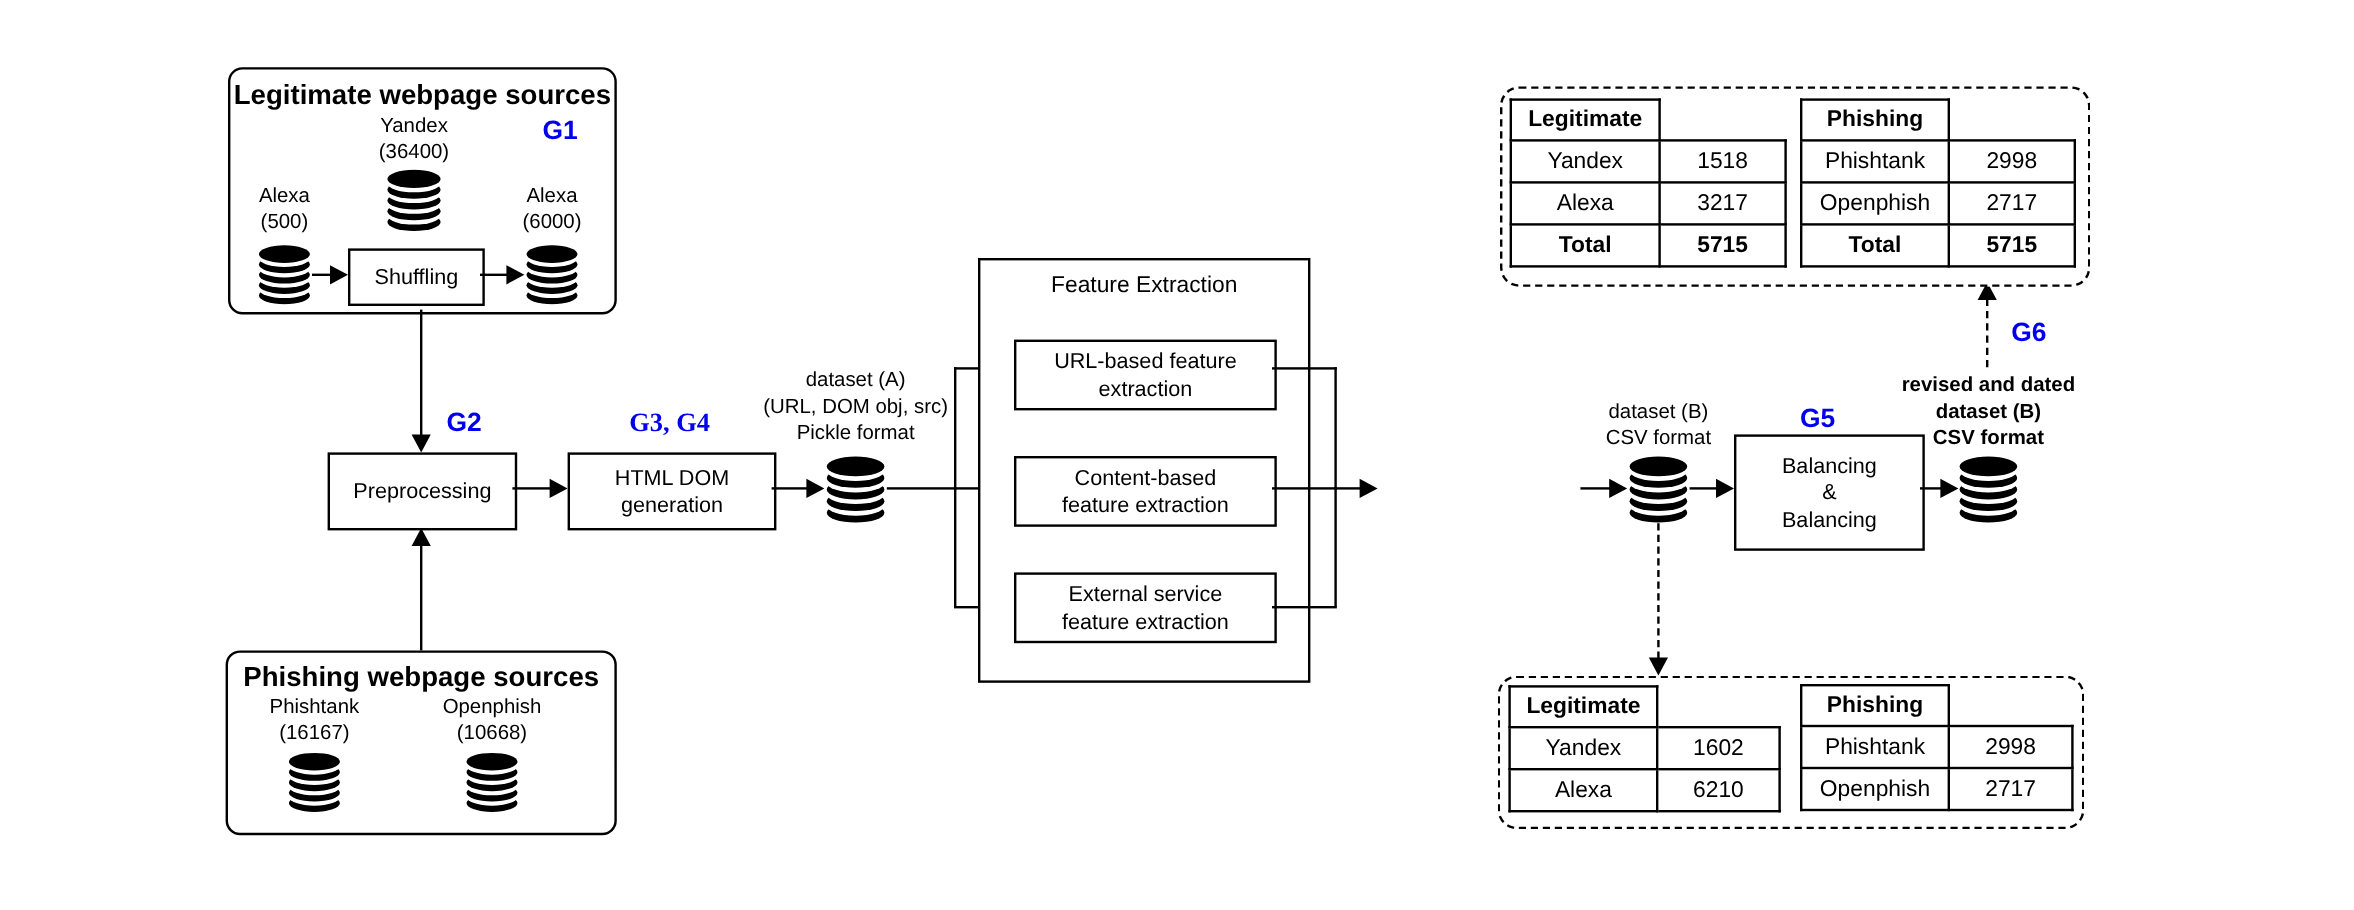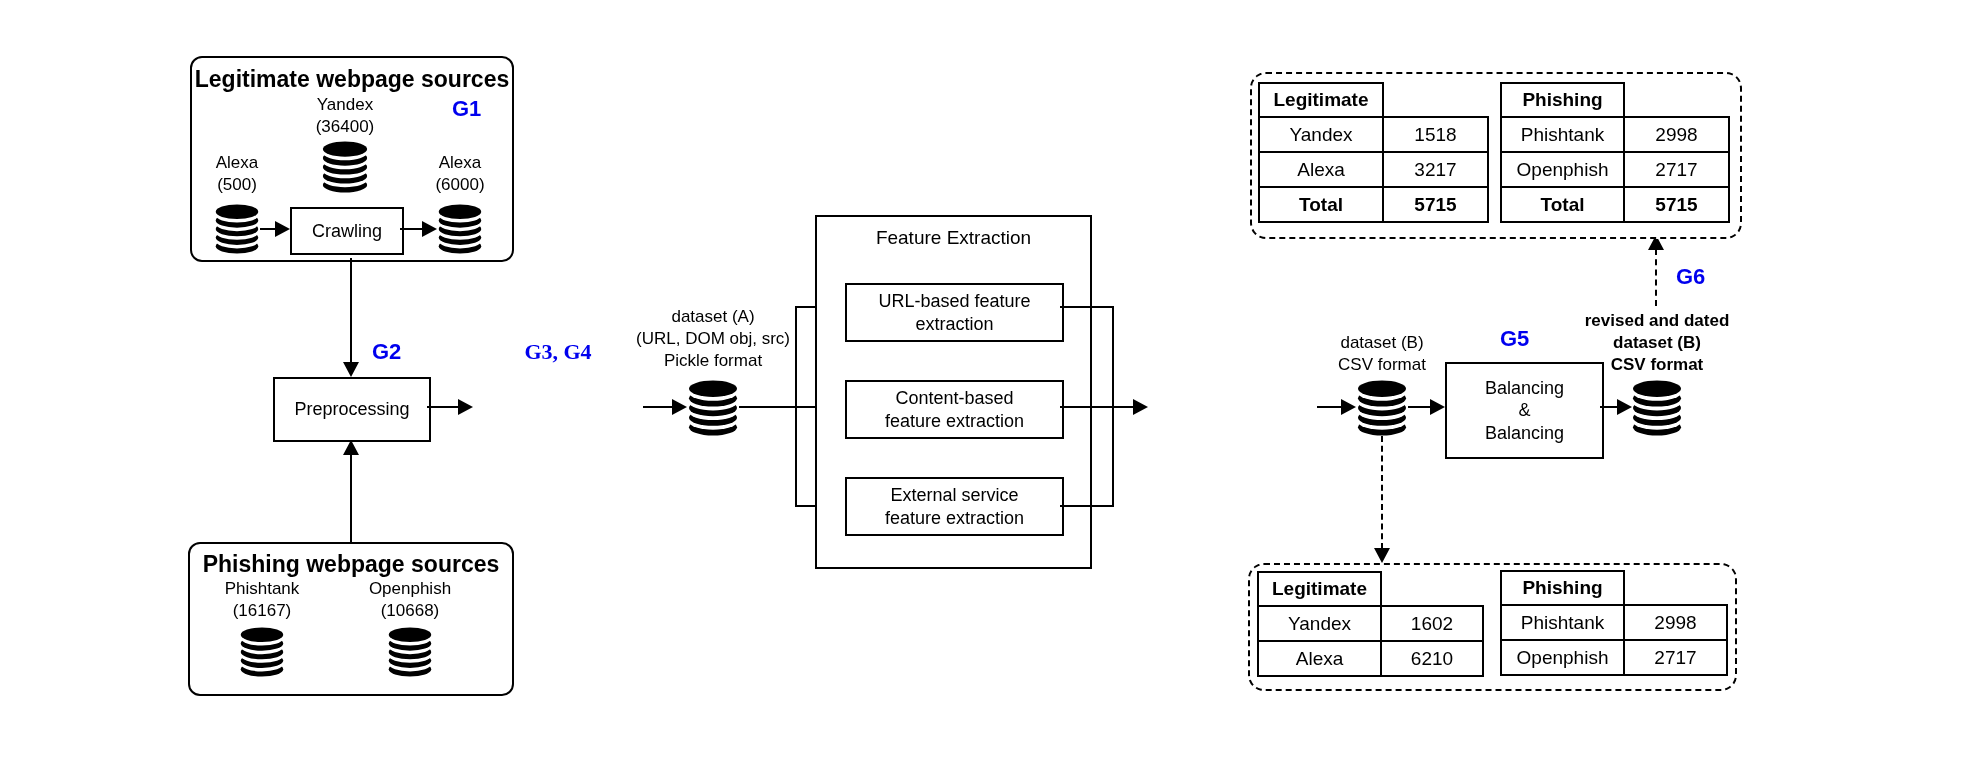--- a/index.html
+++ b/index.html
@@ -72,21 +72,21 @@
     <ellipse cx="26" cy="33" rx="24" ry="8.5" fill="#fff"></ellipse>
     <ellipse cx="26" cy="29" rx="24" ry="8.5" fill="#000"></ellipse>
     <ellipse cx="26" cy="23" rx="24" ry="8.5" fill="#fff"></ellipse>
     <ellipse cx="26" cy="19" rx="24" ry="8.5" fill="#000"></ellipse>
     <ellipse cx="26" cy="13" rx="24" ry="8.5" fill="#fff"></ellipse>
     <ellipse cx="26" cy="9" rx="24" ry="8.5" fill="#000"></ellipse>
   </svg>
 </div>
 
   <div class="sbox" style="left:290px;top:207px;width:110px;height:44px;">
-    <div>Crawling</div>
+    <div>Shuffling</div>
   </div>
 
   <div class="lblgrp" style="left:405px;top:152px;width:110px;">
     <div>Alexa</div>
     <div>(6000)</div>
   </div>
   <div class="db" style="left:437px;top:204px;width:46px;height:50px;">
   <svg viewBox="0 0 52 58" xmlns="http://www.w3.org/2000/svg" preserveAspectRatio="none">
     <ellipse cx="26" cy="49" rx="24" ry="8.5" fill="#000"></ellipse>
     <ellipse cx="26" cy="43" rx="24" ry="8.5" fill="#fff"></ellipse>
@@ -151,20 +151,24 @@
     <div>Preprocessing</div>
   </div>
 
   <div class="vl" style="left:350px;top:455px;height:87px;"></div>
   <div class="ah u" style="left:343px;top:440px;"></div>
 
   <div class="hl" style="left:427px;top:406px;width:32px;"></div>
   <div class="ah r" style="left:458px;top:399px;"></div>
   <div class="glabel" style="left:513px;top:339px;width:90px;text-align:center;font-family:Liberation Serif, serif;">G3, G4</div>
 
+  <div class="sbox" style="left:473px;top:377px;width:170px;height:61px;">
+    <div>HTML DOM</div>
+    <div>generation</div>
+  </div>
 
   <div class="hl" style="left:643px;top:406px;width:30px;"></div>
   <div class="ah r" style="left:672px;top:399px;"></div>
 
   <div class="lblgrp" style="left:603px;top:306px;width:220px;">
     <div>dataset (A)</div>
     <div>(URL, DOM obj, src)</div>
     <div>Pickle format</div>
   </div>
   <div class="db" style="left:687px;top:380px;width:52px;height:56px;">
@@ -229,21 +233,21 @@
     <ellipse cx="26" cy="29" rx="24" ry="8.5" fill="#000"></ellipse>
     <ellipse cx="26" cy="23" rx="24" ry="8.5" fill="#fff"></ellipse>
     <ellipse cx="26" cy="19" rx="24" ry="8.5" fill="#000"></ellipse>
     <ellipse cx="26" cy="13" rx="24" ry="8.5" fill="#fff"></ellipse>
     <ellipse cx="26" cy="9" rx="24" ry="8.5" fill="#000"></ellipse>
   </svg>
 </div>
 
   <div class="hl" style="left:1408px;top:406px;width:23px;"></div>
   <div class="ah r" style="left:1430px;top:399px;"></div>
-  <div class="glabel" style="left:1500px;top:326px;">G5</div>
+  <div class="glabel" style="left:1500px;top:336px;">G5</div>
 
   <div class="sbox" style="left:1445px;top:362px;width:155px;height:93px;">
     <div>Balancing</div>
     <div>&amp;</div>
     <div>Balancing</div>
   </div>
 
   <div class="hl" style="left:1600px;top:406px;width:18px;"></div>
   <div class="ah r" style="left:1617px;top:399px;"></div>
   <div class="lblgrp" style="left:1577px;top:310px;width:160px;font-weight:bold;">

